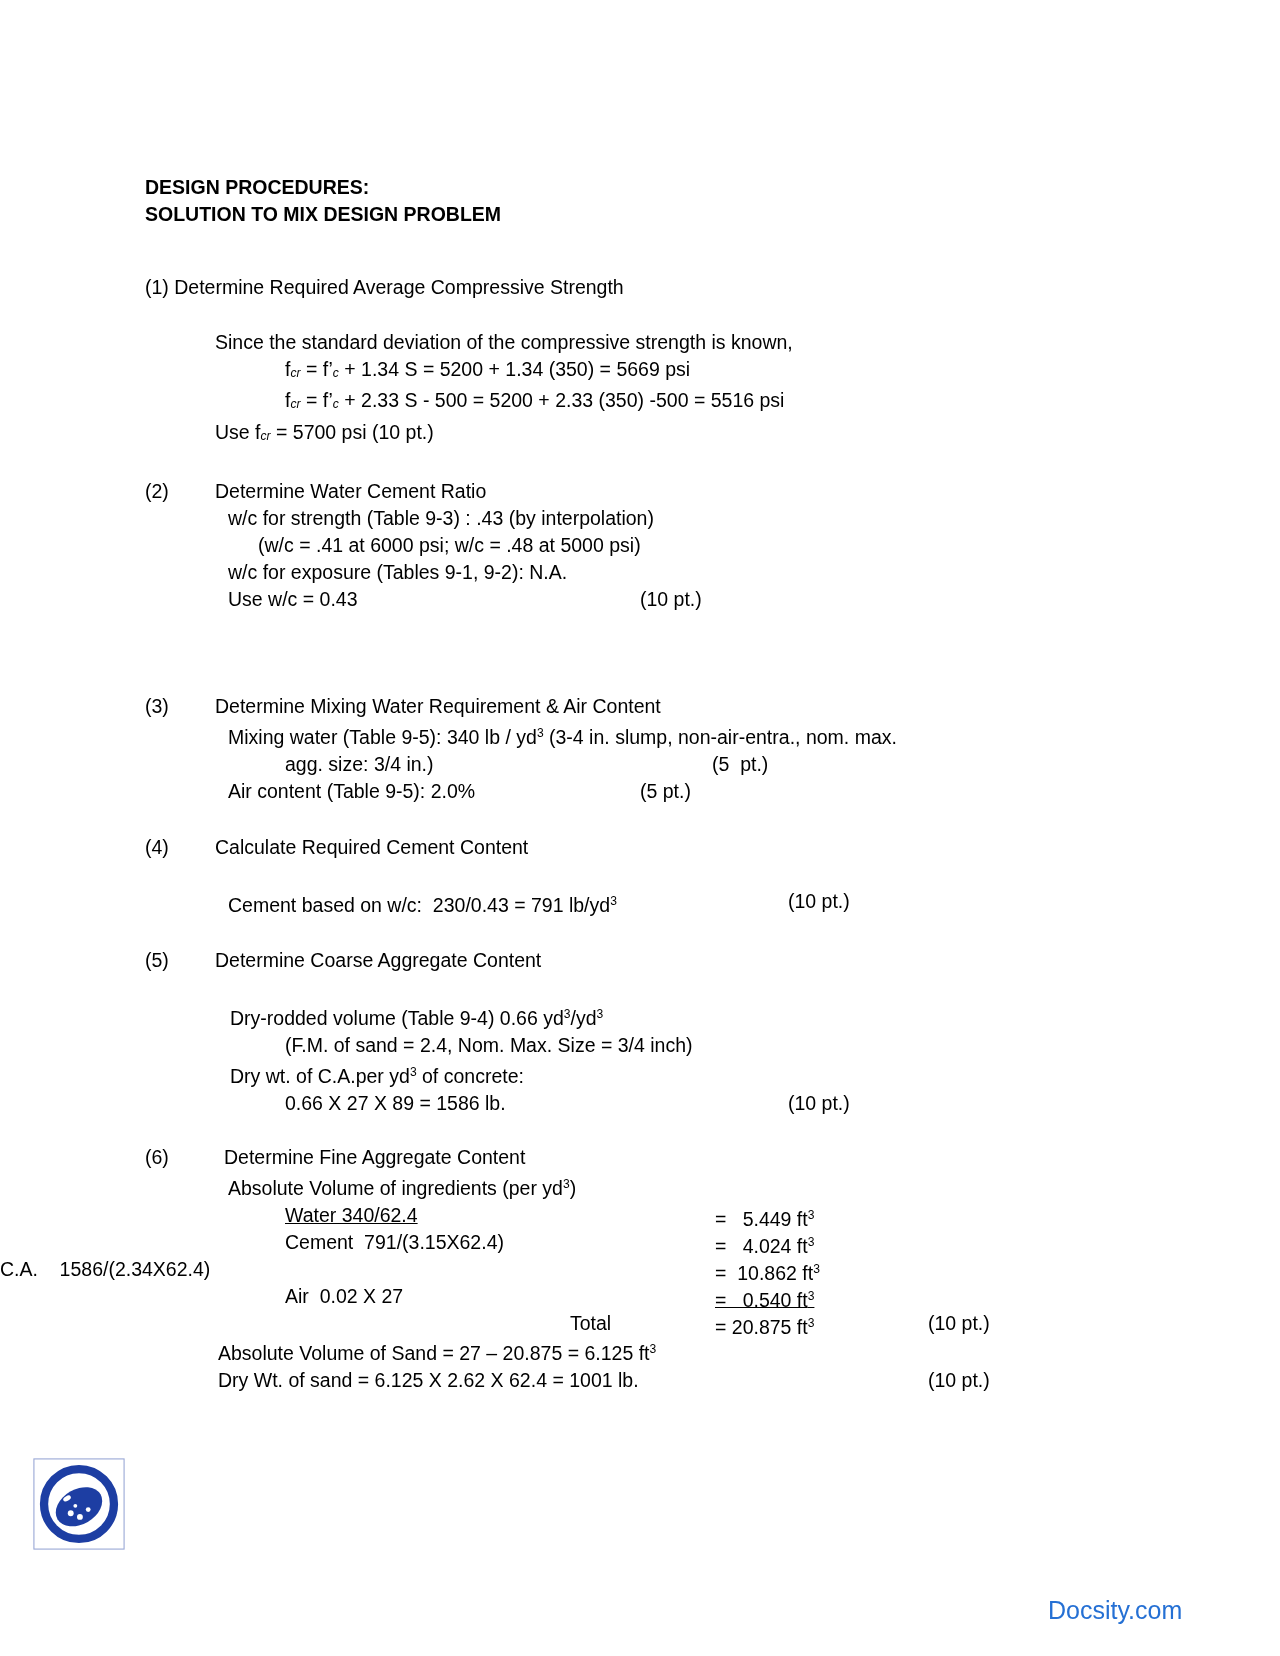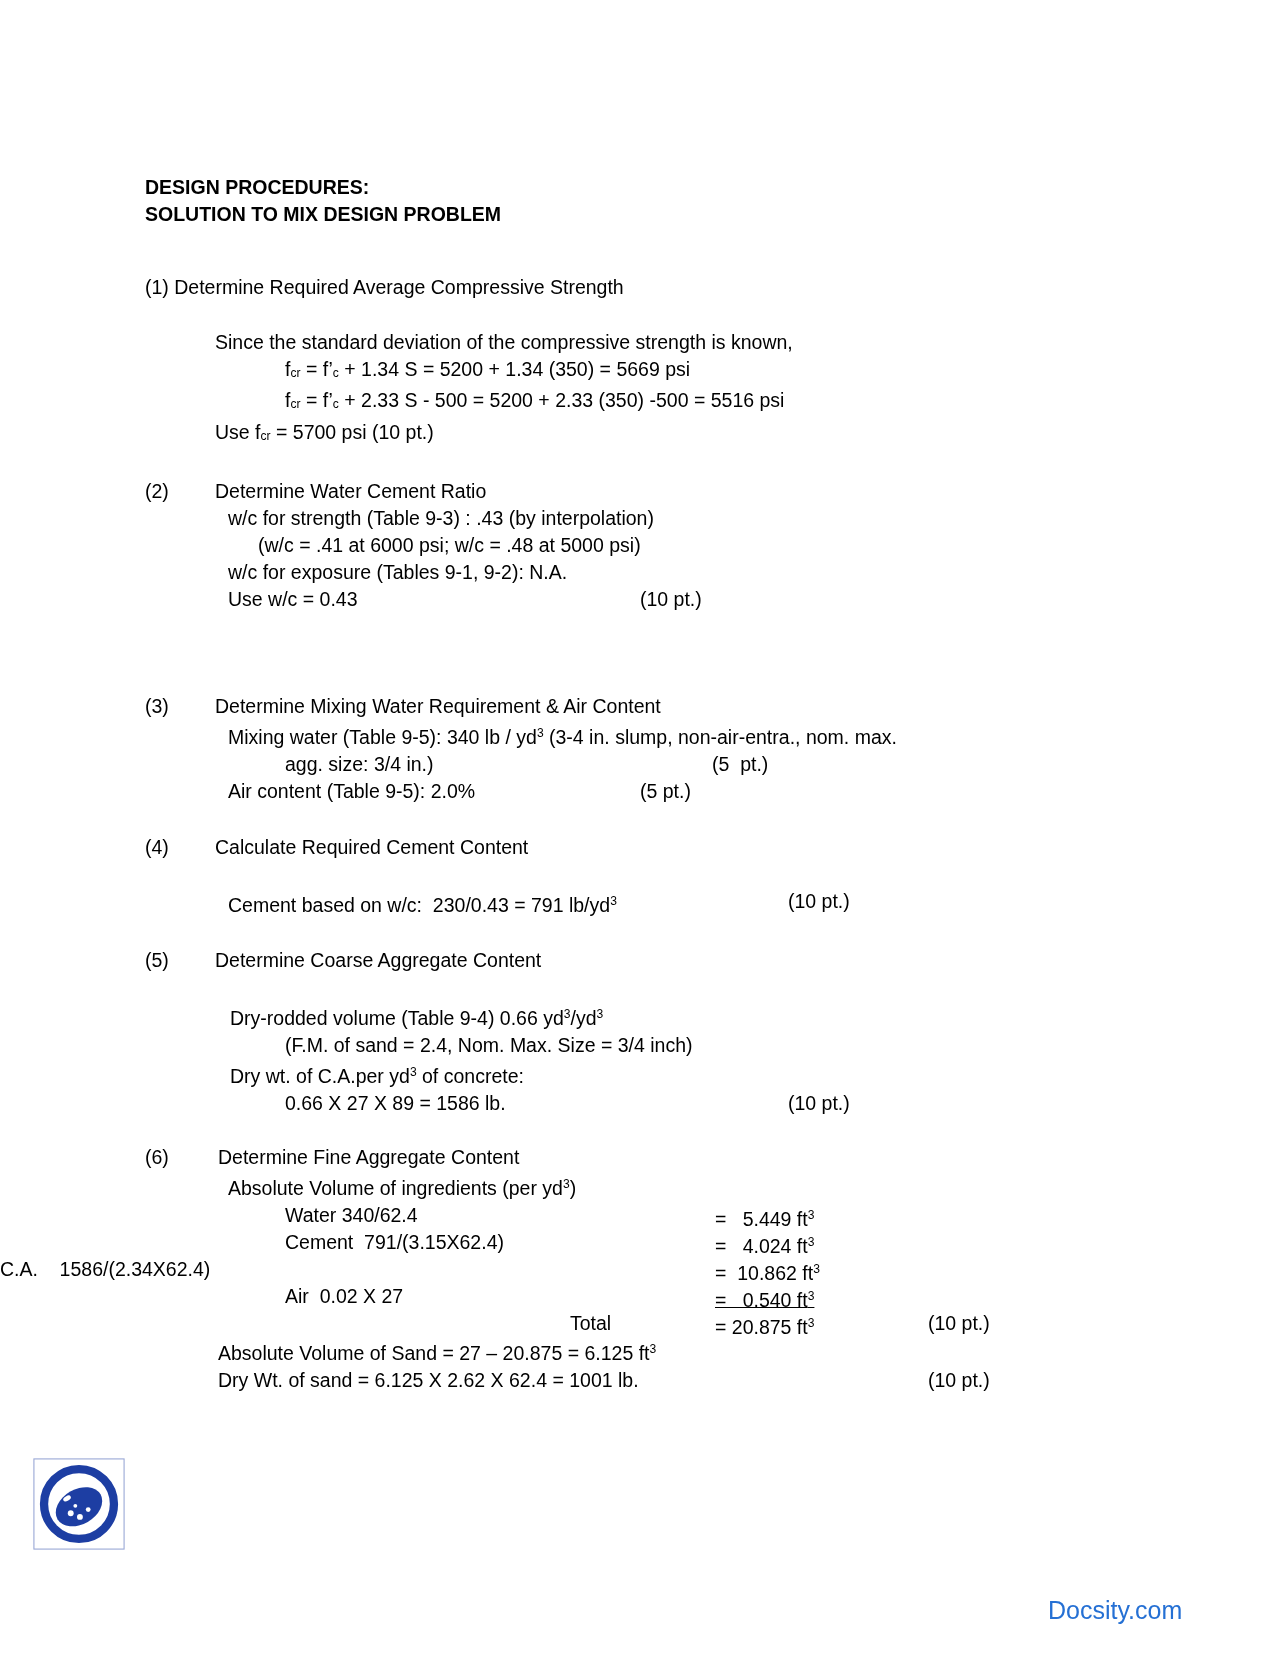--- a/index.html
+++ b/index.html
@@ -12,21 +12,21 @@
     font-size: 19.5px;
     color: #000000;
     overflow: hidden;
     margin: 0 auto;
   }
   .doc { position: absolute; top: 146px; left: 0; right: 0; }
   .line { position: relative; line-height: 27px; white-space: pre; }
   .line .abs { position: absolute; top: 0; }
   .line .ul { text-decoration: underline; text-align: center; }
   .sup { font-size: 0.62em; vertical-align: 0.55em; }
-  .sub { font-size: 0.62em; vertical-align: -0.12em; }
+  .sub { font-size: 0.62em; vertical-align: -0.12em; font-style: italic; }
   .logo {
     position: absolute;
     left: 33px;
     top: 1458px;
     width: 92px;
     height: 92px;
   }
   .brand {
     position: absolute;
     left: 1048px;
@@ -58,23 +58,23 @@
       <div class="line" style="padding-left: 228px;"><span><span>Mixing water (Table 9-5): 340 lb / yd</span><span class="sup">3</span><span> (3-4 in. slump, non-air-entra., nom. max.</span></span></div>
       <div class="line" style="padding-left: 285px;"><span><span>agg. size: 3/4 in.)</span></span><span class="abs" style="left: 712px;"><span>(5  pt.)</span></span></div>
       <div class="line" style="padding-left: 228px;"><span><span>Air content (Table 9-5): 2.0%</span></span><span class="abs" style="left: 640px;"><span>(5 pt.)</span></span></div>
       <div class="line" style="margin-top: 29px; padding-left: 145px;"><span><span>(4)</span></span><span class="abs" style="left: 215px;"><span>Calculate Required Cement Content</span></span></div>
       <div class="line" style="margin-top: 27px; padding-left: 228px;"><span><span>Cement based on w/c:  230/0.43 = 791 lb/yd</span><span class="sup">3</span></span><span class="abs" style="left: 788px;"><span>(10 pt.)</span></span></div>
       <div class="line" style="margin-top: 28px; padding-left: 145px;"><span><span>(5)</span></span><span class="abs" style="left: 215px;"><span>Determine Coarse Aggregate Content</span></span></div>
       <div class="line" style="margin-top: 28px; padding-left: 230px;"><span><span>Dry-rodded volume (Table 9-4) 0.66 yd</span><span class="sup">3</span><span>/yd</span><span class="sup">3</span></span></div>
       <div class="line" style="padding-left: 285px;"><span><span>(F.M. of sand = 2.4, Nom. Max. Size = 3/4 inch)</span></span></div>
       <div class="line" style="padding-left: 230px;"><span><span>Dry wt. of C.A.per yd</span><span class="sup">3</span><span> of concrete:</span></span></div>
       <div class="line" style="padding-left: 285px;"><span><span>0.66 X 27 X 89 = 1586 lb.</span></span><span class="abs" style="left: 788px;"><span>(10 pt.)</span></span></div>
-      <div class="line" style="margin-top: 27px; padding-left: 145px;"><span><span>(6)</span></span><span class="abs" style="left: 218px;"><span>Determine Fine Aggregate Content</span></span></div>
+      <div class="line" style="margin-top: 27px; padding-left: 145px;"><span><span>(6)</span></span><span class="abs" style="left: 224px;"><span>Determine Fine Aggregate Content</span></span></div>
       <div class="line" style="padding-left: 228px;"><span><span>Absolute Volume of ingredients (per yd</span><span class="sup">3</span><span>)</span></span></div>
-      <div class="line" style="padding-left: 285px;"><span><span>Water 340/62.4</span></span><span class="abs" style="left: 715px;"><span>=   5.449 ft</span><span class="sup">3</span></span></div>
+      <div class="line" style="padding-left: 285px; text-decoration: underline;"><span><span>Water 340/62.4</span></span><span class="abs" style="left: 715px;"><span>=   5.449 ft</span><span class="sup">3</span></span></div>
       <div class="line" style="padding-left: 285px;"><span><span>Cement  791/(3.15X62.4)</span></span><span class="abs" style="left: 715px;"><span>=   4.024 ft</span><span class="sup">3</span></span></div>
       <div class="line" style=""><span><span>C.A.    1586/(2.34X62.4)</span></span><span class="abs" style="left: 715px;"><span>=  10.862 ft</span><span class="sup">3</span></span></div>
       <div class="line" style="padding-left: 285px;"><span><span>Air  0.02 X 27</span></span><span class="abs ul" style="left: 715px;"><span>=   0.540 ft</span><span class="sup">3</span></span></div>
       <div class="line" style="padding-left: 570px;"><span><span>Total</span></span><span class="abs" style="left: 715px;"><span>= 20.875 ft</span><span class="sup">3</span></span><span class="abs" style="left: 928px;"><span>(10 pt.)</span></span></div>
       <div class="line" style="padding-left: 218px;"><span><span>Absolute Volume of Sand = 27 – 20.875 = 6.125 ft</span><span class="sup">3</span></span></div>
       <div class="line" style="padding-left: 218px;"><span><span>Dry Wt. of sand = 6.125 X 2.62 X 62.4 = 1001 lb.</span></span><span class="abs" style="left: 928px;"><span>(10 pt.)</span></span></div>
     </div>
 
   <div class="logo" style="color: rgb(29, 62, 163);">
     <svg viewBox="0 0 100 100" width="92" height="92">

